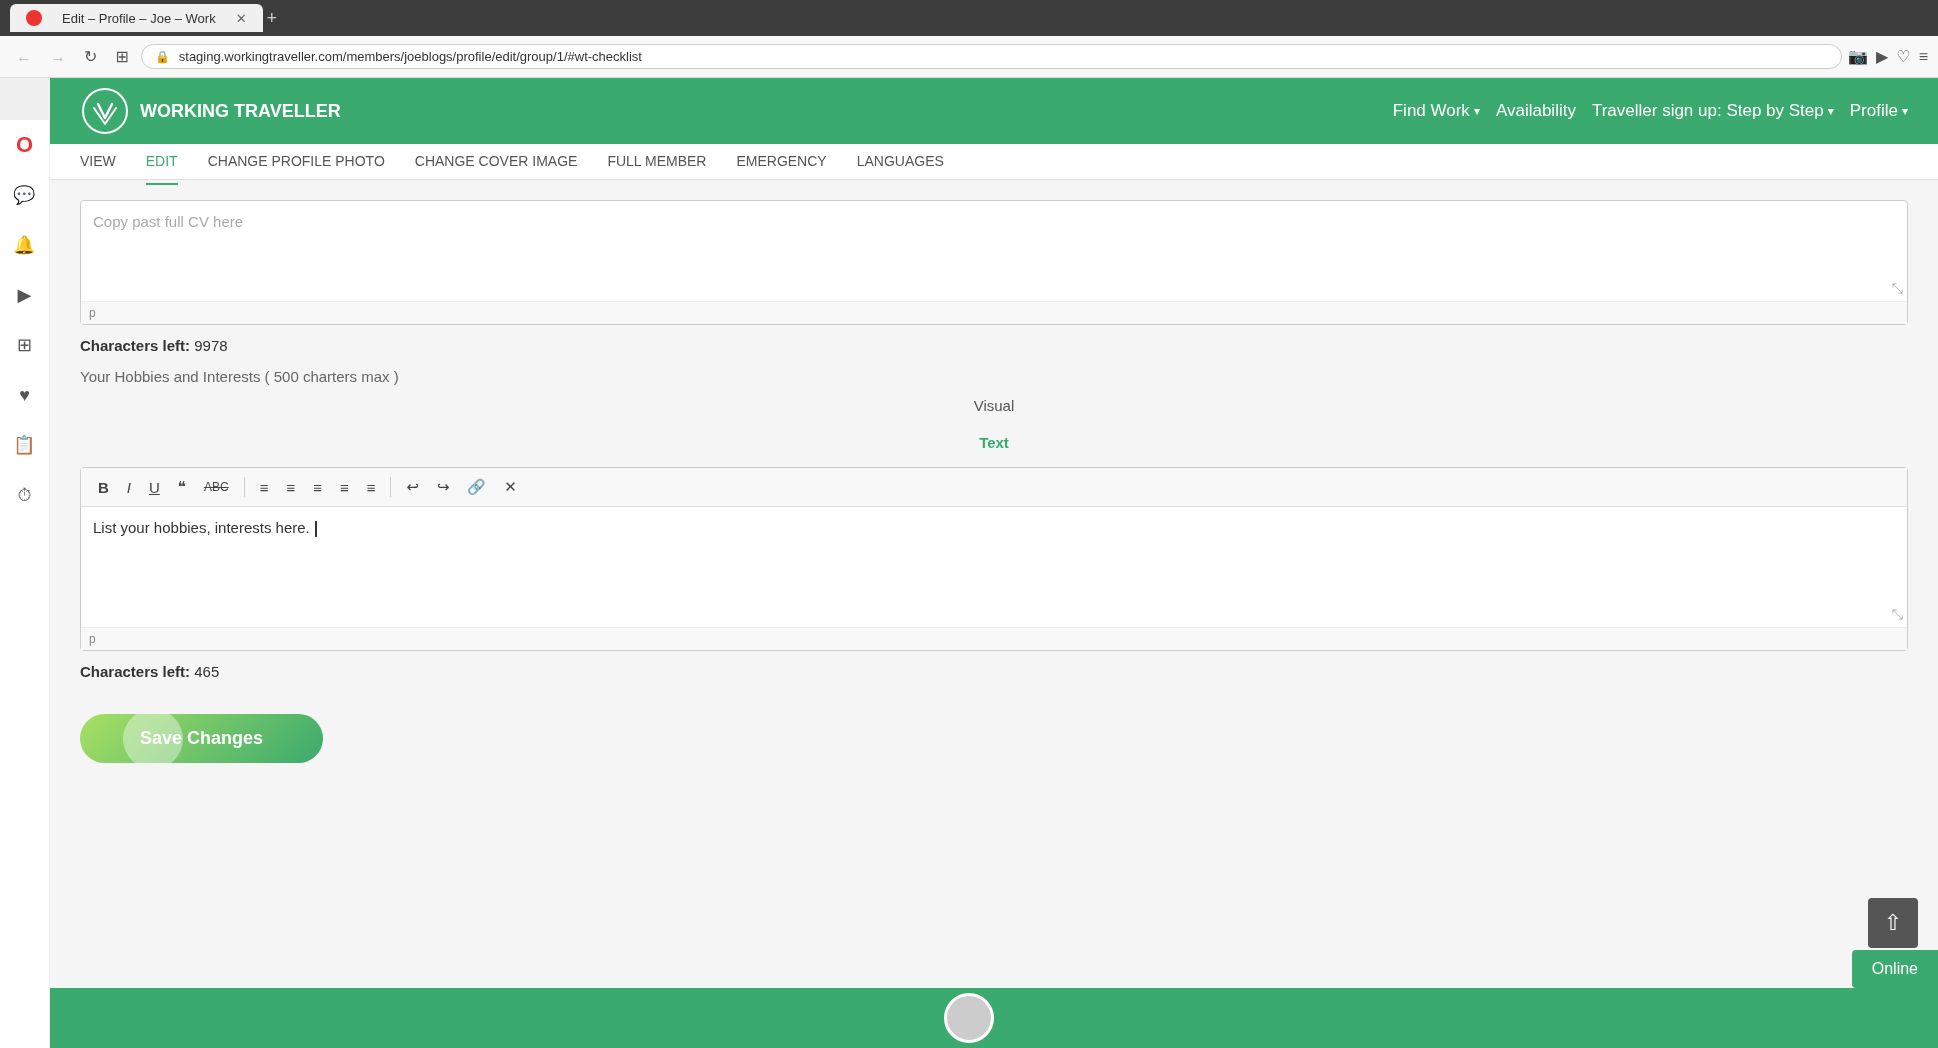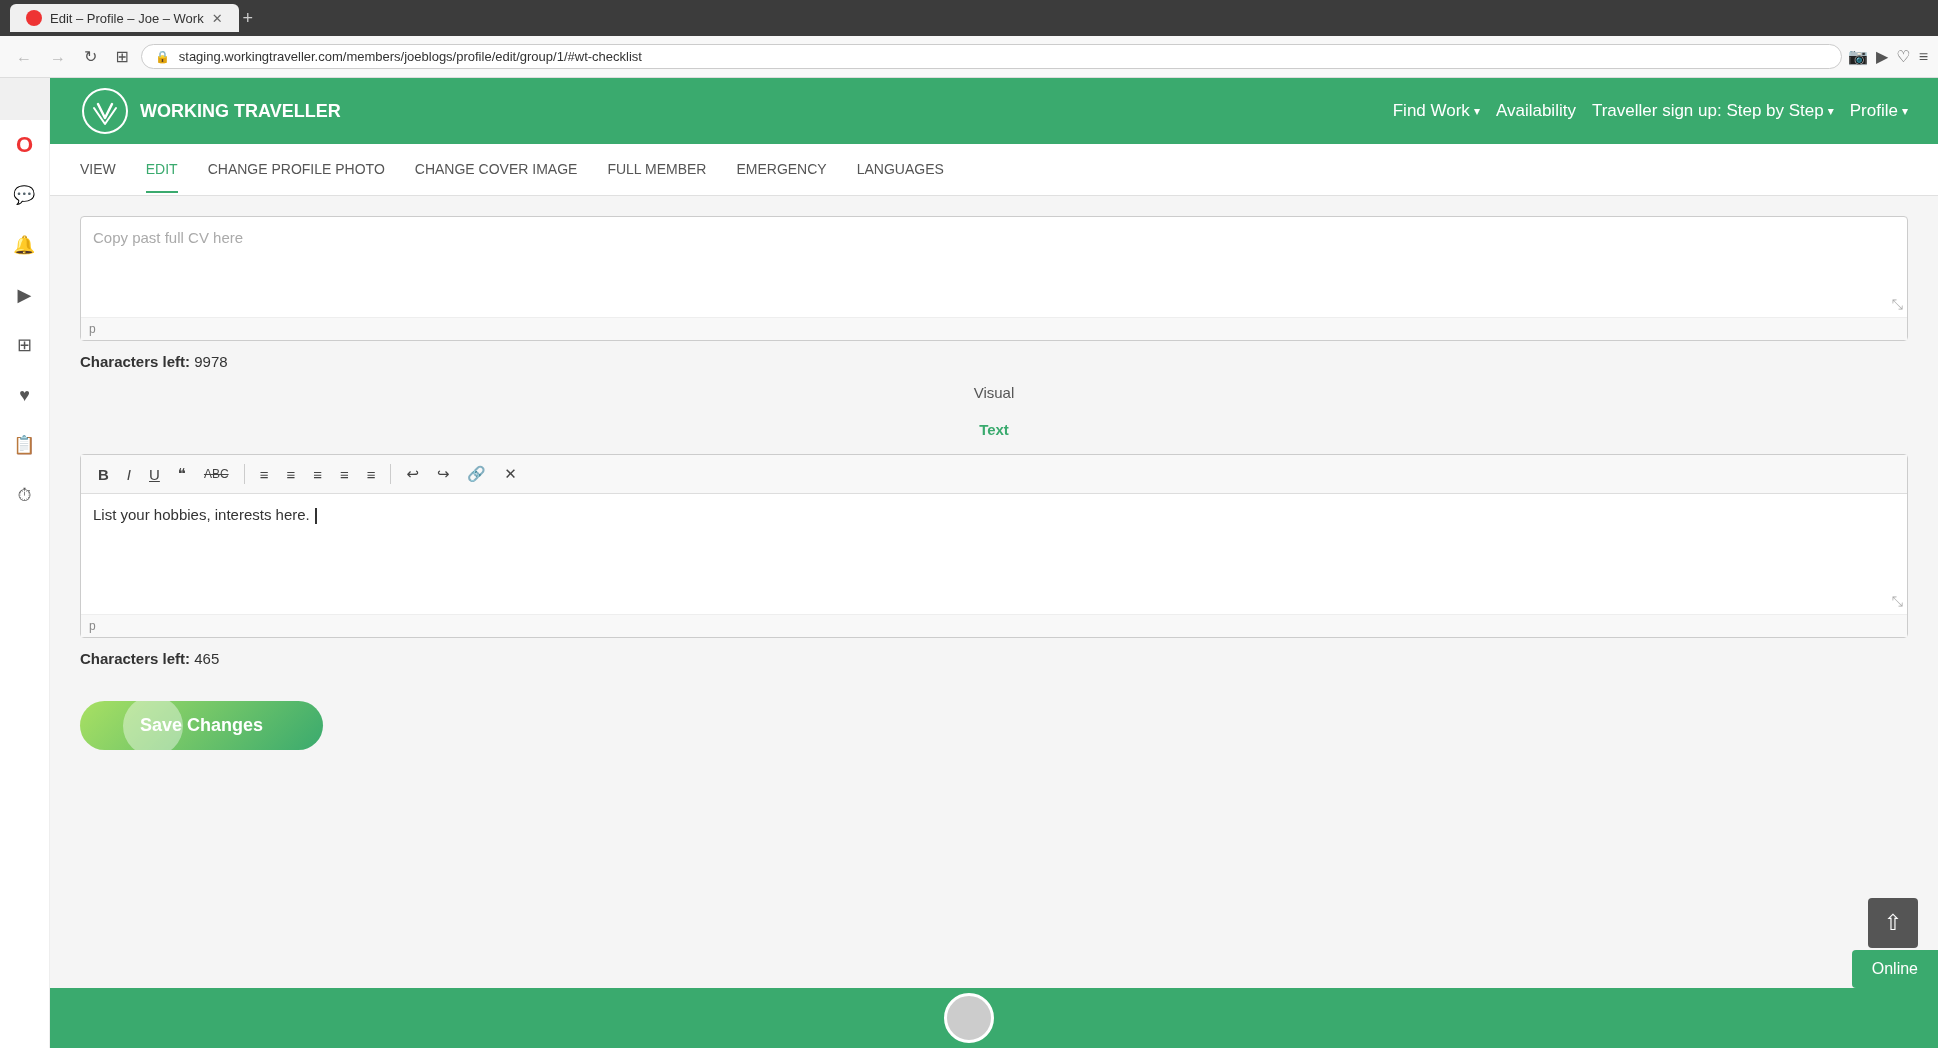--- a/index.html
+++ b/index.html
@@ -10,21 +10,21 @@
       align-items: center;
       padding: 0 10px;
       height: 36px;
     }
     .browser-tab {
       background: #f0f0f0;
       border-radius: 6px 6px 0 0;
       padding: 6px 16px;
       display: flex;
       align-items: center;
-      gap: 8px;
+      gap: 20px;
       font-size: 13px;
       color: #333;
       min-width: 200px;
     }
     .browser-tab .tab-favicon {
       width: 16px; height: 16px;
       background: #e33; border-radius: 50%;
       display: inline-block;
     }
     .browser-tab .tab-close {
@@ -114,21 +114,21 @@
     }
     .nav-item .chevron { font-size: 12px; }
 
     
     .sub-nav {
       background: white;
       border-bottom: 1px solid #e0e0e0;
       padding: 0 30px;
       display: flex;
       gap: 30px;
-      height: 52px;
+      height: 36px;
       align-items: center;
     }
     .sub-nav-item {
       color: #555; font-size: 14px; text-decoration: none;
       cursor: pointer; padding: 14px 0;
       border-bottom: 2px solid transparent;
       font-weight: 500;
     }
     .sub-nav-item.active {
       color: #3aaa6e;
@@ -379,20 +379,21 @@
       </div>
     </div>
 
     
     <div class="characters-left">
       <strong>Characters left:</strong>
       <span>9978</span>
     </div>
 
     
+    <div class="section-label">Your Hobbies and Interests ( 500 charters max )</div>
 
     
     <div class="editor-mode-toggle">
       <button class="editor-mode-btn">Visual</button>
       <button class="editor-mode-btn active">Text</button>
     </div>
 
     
     <div class="editor-container">
 

